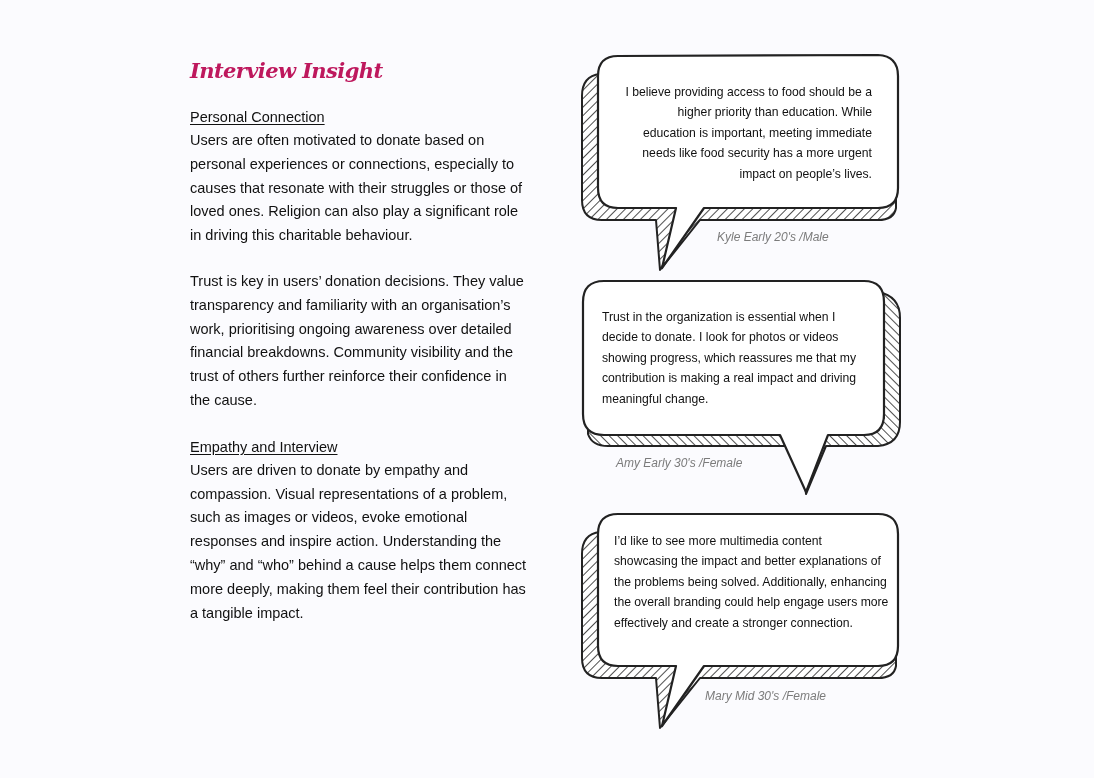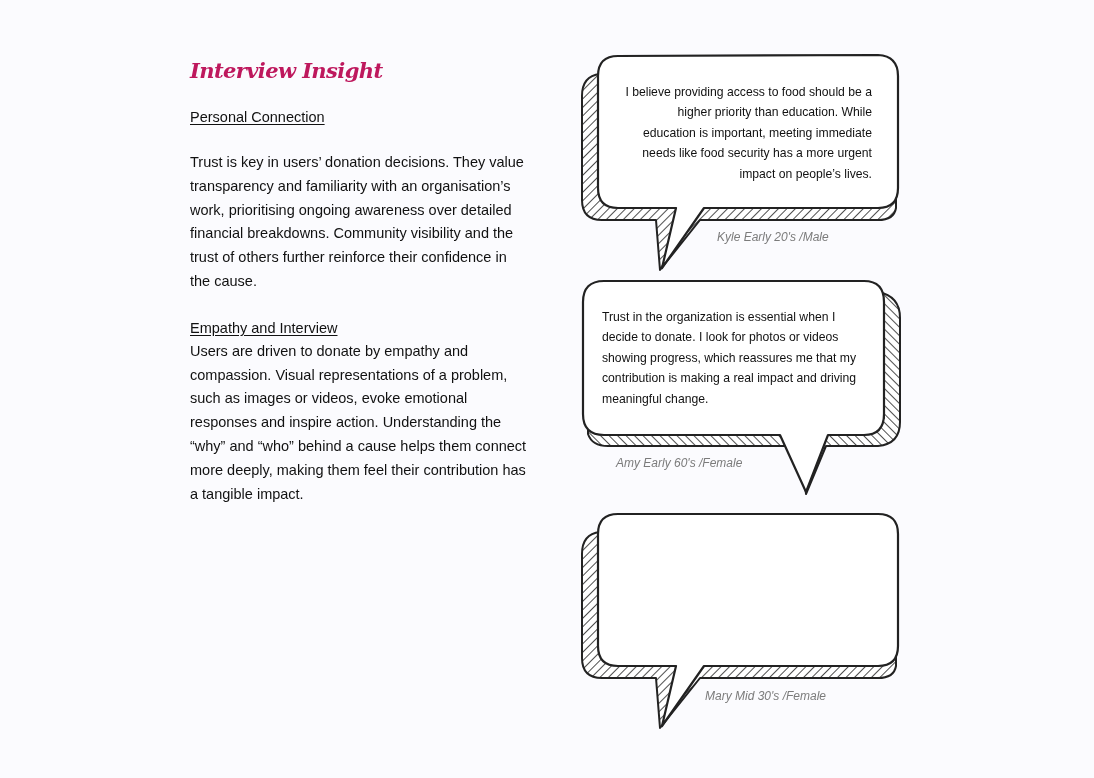--- a/index.html
+++ b/index.html
@@ -74,20 +74,21 @@
       <line x1="0" y1="0" x2="0" y2="6" stroke="#222" stroke-width="1.6"></line>
     </pattern>
   </defs>
 </svg>
 
 <div class="left-col">
   <h1 class="page-title">Interview Insight</h1>
 
   <div class="section">
     <p class="section-heading">Personal Connection</p>
+    <p class="section-body">Users are often motivated to donate based on personal experiences or connections, especially to causes that resonate with their struggles or those of loved ones. Religion can also play a significant role in driving this charitable behaviour.</p>
   </div>
 
   <div class="section">
     <p class="section-body">Trust is key in users’ donation decisions. They value transparency and familiarity with an organisation’s work, prioritising ongoing awareness over detailed financial breakdowns. Community visibility and the trust of others further reinforce their confidence in the cause.</p>
   </div>
 
   <div class="section">
     <p class="section-heading">Empathy and Interview</p>
     <p class="section-body">Users are driven to donate by empathy and compassion. Visual representations of a problem, such as images or videos, evoke emotional responses and inspire action. Understanding the “why” and “who” behind a cause helps them connect more deeply, making them feel their contribution has a tangible impact.</p>
   </div>
@@ -103,22 +104,23 @@
   <p class="bubble-text" style="left:44px; top:30px; width:250px;">I believe providing access to food should be a higher priority than education. While education is important, meeting immediate needs like food security has a more urgent impact on people’s lives.</p>
   <p class="bubble-author" style="left:139px; top:178px;">Kyle Early 20's /Male</p>
 </div>
 
 <div class="bubble" style="left:578px; top:278px;">
   <svg width="330" height="225">
     <path d="M 300 14 Q 322 18 322 40 L 322 144 Q 322 166 300 168 L 248 168 L 228 216 L 224 168 L 30 168 Q 14 168 10 156 L 10 140 L 306 140 Z" fill="url(#hatchB)" stroke="#222" stroke-width="2" stroke-linejoin="round"></path>
     <path d="M 26 3 L 286 3 Q 306 3 306 24 L 306 136 Q 306 157 286 157 L 250 157 L 228 214 L 202 157 L 26 157 Q 5 157 5 136 L 5 24 Q 5 3 26 3 Z" fill="#fff" stroke="#222" stroke-width="2.2" stroke-linejoin="round"></path>
   </svg>
   <p class="bubble-text" style="left:24px; top:29px; width:262px;">Trust in the organization is essential when I decide to donate. I look for photos or videos showing progress, which reassures me that my contribution is making a real impact and driving meaningful change.</p>
-  <p class="bubble-author" style="left:38px; top:178px;">Amy Early 60's /Female</p>
+  <p class="bubble-author" style="left:38px; top:178px;">Amy Early 30's /Female</p>
 </div>
 
 <div class="bubble" style="left:578px; top:512px;">
   <svg width="330" height="225">
     <path d="M 22 20 Q 4 22 4 42 L 4 146 Q 4 166 24 166 L 78 166 L 82 216 L 122 166 L 300 166 Q 316 166 318 154 L 318 138 L 22 138 Z" fill="url(#hatchA)" stroke="#222" stroke-width="2" stroke-linejoin="round"></path>
     <path d="M 40 2 L 300 2 Q 320 2 320 22 L 320 134 Q 320 154 300 154 L 126 154 L 84 214 L 98 154 L 40 154 Q 20 154 20 134 L 20 22 Q 20 2 40 2 Z" fill="#fff" stroke="#222" stroke-width="2.2" stroke-linejoin="round"></path>
   </svg>
+  <p class="bubble-text" style="left:36px; top:19px; width:275px;">I’d like to see more multimedia content showcasing the impact and better explanations of the problems being solved. Additionally, enhancing the overall branding could help engage users more effectively and create a stronger connection.</p>
   <p class="bubble-author" style="left:127px; top:177px;">Mary Mid 30's /Female</p>
 </div>
 
 </body></html>

